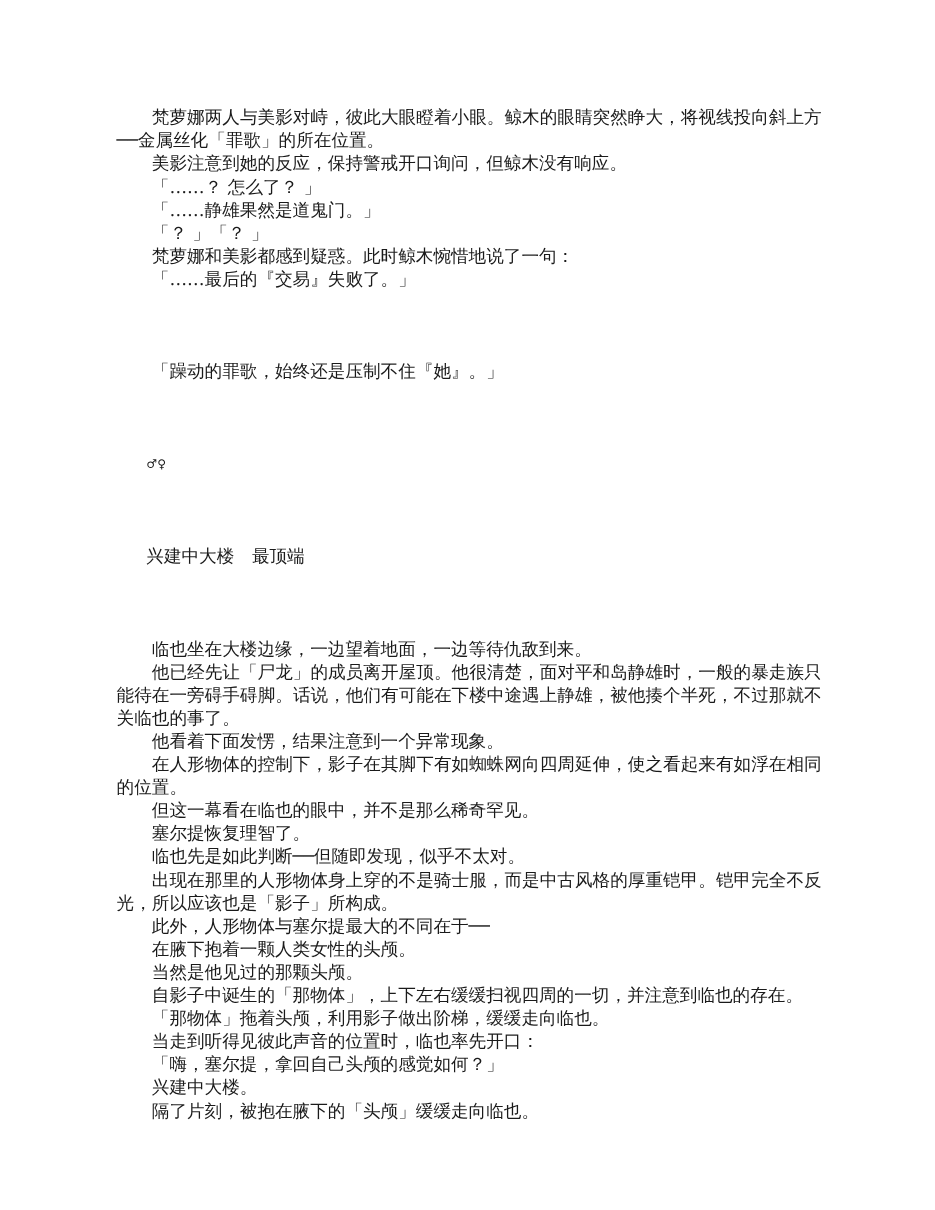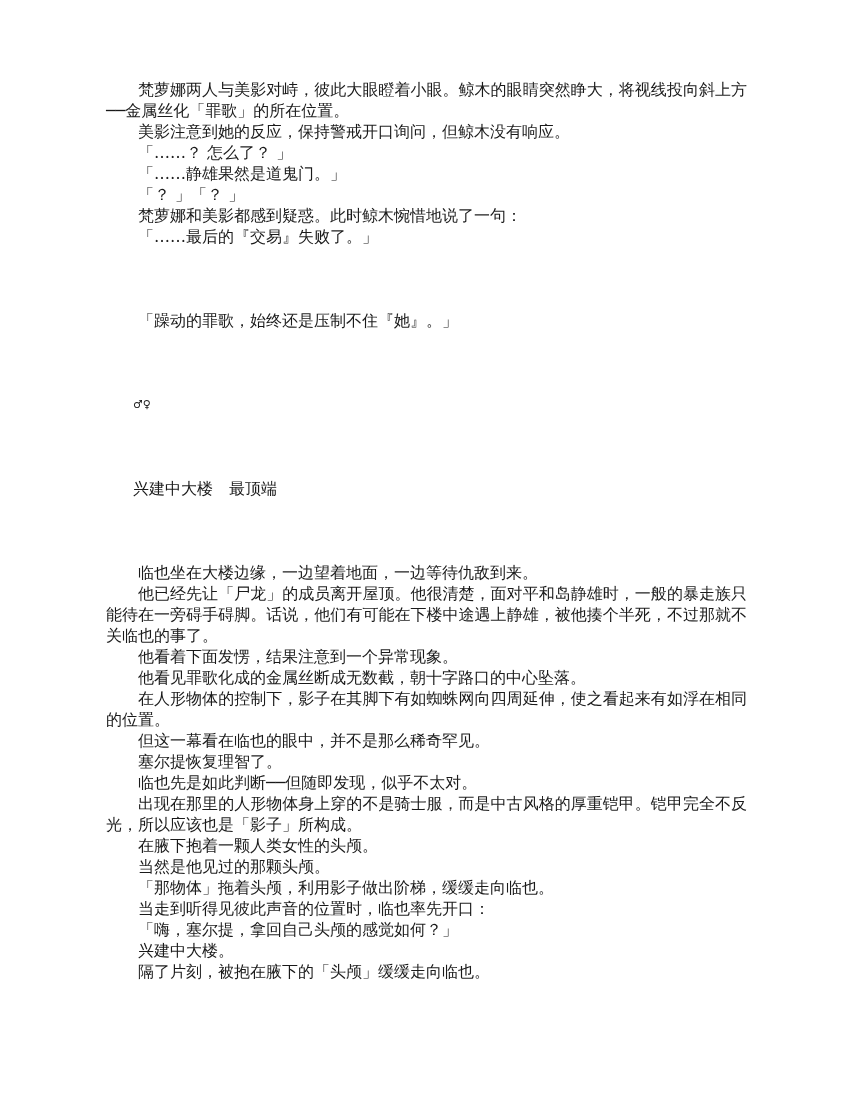--- a/index.html
+++ b/index.html
@@ -1,18 +1,18 @@
 <!DOCTYPE html>
 <html><head>
 <meta charset="utf-8">
 <style>
   html, body { margin: 0; padding: 0; background: #ffffff; }
   body { width: 850px; height: 1100px; position: relative; overflow: hidden; }
   .page {
-    position: absolute; left: 106px; top: 79px; width: 641px;
+    position: absolute; left: 106px; top: 96px; width: 641px;
     font-family: "DejaVu Serif", "Liberation Serif", serif;
     font-size: 16px; line-height: 21px; color: #1a1a1a;
   }
   .p { margin: 0; text-indent: 32px; text-align: justify; }
   .gap-m { height: 63px; }
   .sym { font-size: 11px; margin: 0; text-indent: 27px; line-height: 21px; }
   .title { margin: 0; text-indent: 27px; }
 </style>
 </head>
 <body>
@@ -33,27 +33,28 @@
   <div class="gap-m"></div>
   <p class="sym">♂♀</p>
   <div class="gap-m"></div>
   <p class="title">兴建中大楼　最顶端</p>
   <div class="gap-m"></div>
 
   <div>
     <p class="p">临也坐在大楼边缘，一边望着地面，一边等待仇敌到来。</p>
     <p class="p">他已经先让「尸龙」的成员离开屋顶。他很清楚，面对平和岛静雄时，一般的暴走族只能待在一旁碍手碍脚。话说，他们有可能在下楼中途遇上静雄，被他揍个半死，不过那就不关临也的事了。</p>
     <p class="p">他看着下面发愣，结果注意到一个异常现象。</p>
-    <p class="p">他看见罪歌化成的金属丝断成无数截，朝十字路口的中心坠落。</p>
     <p class="p">在人形物体的控制下，影子在其脚下有如蜘蛛网向四周延伸，使之看起来有如浮在相同的位置。</p>
     <p class="p">但这一幕看在临也的眼中，并不是那么稀奇罕见。</p>
     <p class="p">塞尔提恢复理智了。</p>
     <p class="p">临也先是如此判断──但随即发现，似乎不太对。</p>
     <p class="p">出现在那里的人形物体身上穿的不是骑士服，而是中古风格的厚重铠甲。铠甲完全不反光，所以应该也是「影子」所构成。</p>
+    <p class="p">此外，人形物体与塞尔提最大的不同在于──</p>
     <p class="p">在腋下抱着一颗人类女性的头颅。</p>
     <p class="p">当然是他见过的那颗头颅。</p>
+    <p class="p">自影子中诞生的「那物体」，上下左右缓缓扫视四周的一切，并注意到临也的存在。</p>
     <p class="p">「那物体」拖着头颅，利用影子做出阶梯，缓缓走向临也。</p>
     <p class="p">当走到听得见彼此声音的位置时，临也率先开口：</p>
     <p class="p">「嗨，塞尔提，拿回自己头颅的感觉如何？」</p>
     <p class="p">兴建中大楼。</p>
     <p class="p">隔了片刻，被抱在腋下的「头颅」缓缓走向临也。</p>
   </div>
 </div>
 
 </body></html>

